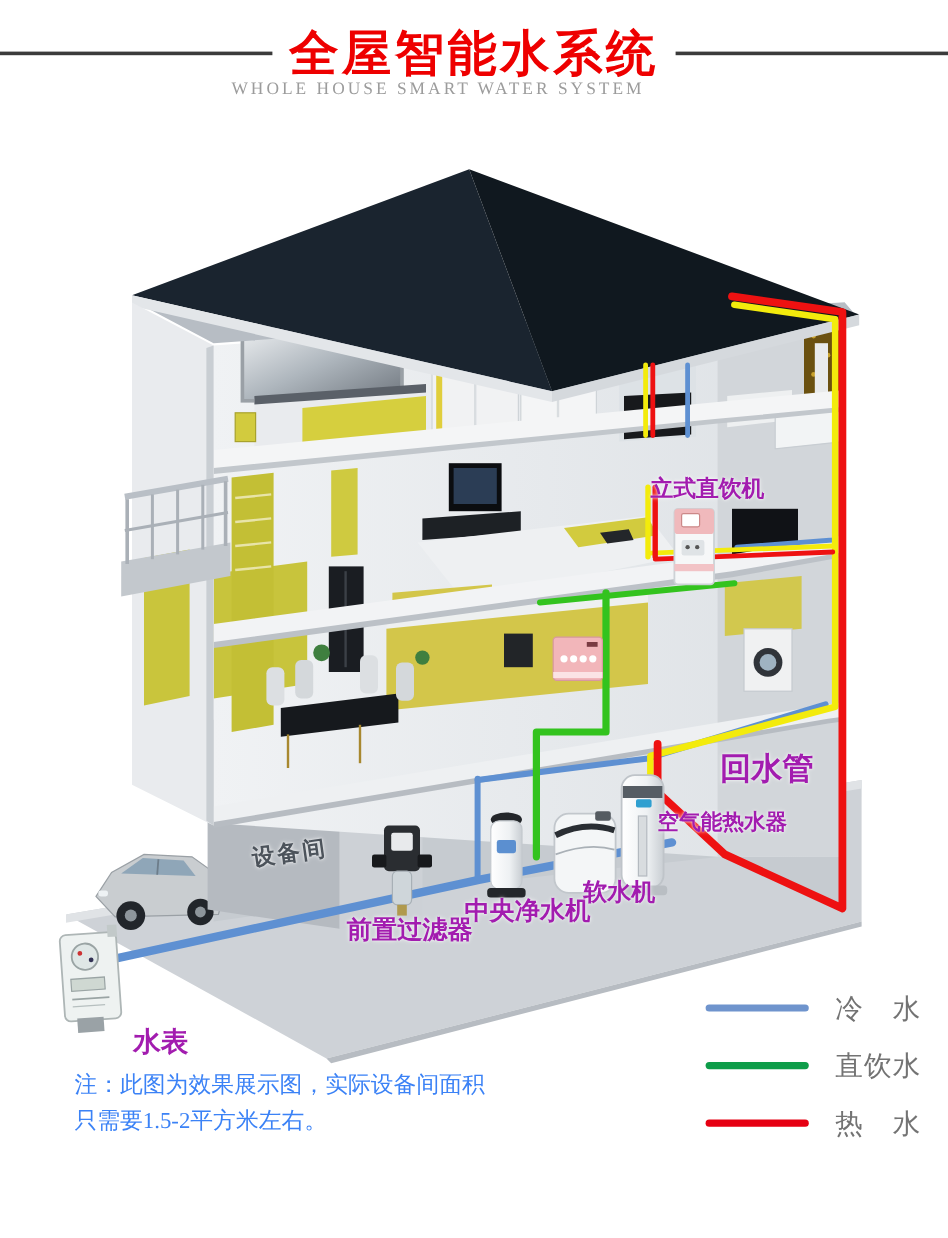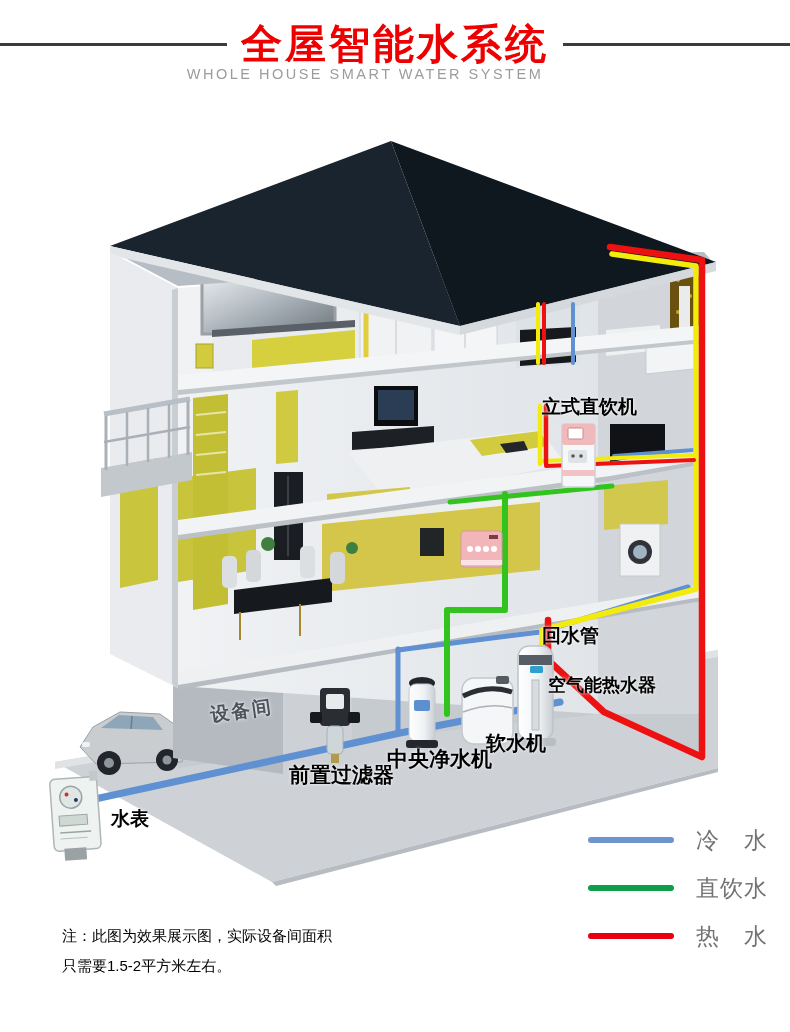--- a/index.html
+++ b/index.html
@@ -1,37 +1,37 @@
 <!DOCTYPE html>
 <html><head>
 <meta charset="utf-8">
 <style>
   html,body{margin:0;padding:0;background:#ffffff;}
   .page{position:relative;width:790px;height:1032px;background:#fff;overflow:hidden;
-        font-family:Liberation Sans, sans-serif;border-radius:15px;}
+        font-family:Liberation Serif, serif;border-radius:15px;}
   
   .title-row{position:absolute;left:0;top:18px;width:790px;height:52px;
              display:flex;align-items:center;justify-content:center;}
   .rule{flex:0 0 235px;height:3px;background:#3b3b3b;}
   h1.title{margin:0 14px;font-size:41px;font-weight:600;color:#ee0000;
            letter-spacing:3px;white-space:nowrap;}
   .subtitle{position:absolute;left:0;top:66px;width:730px;text-align:center;
             font-size:14.5px;color:#9c9c9c;letter-spacing:2.5px;font-weight:500;}
   
   svg.scene{position:absolute;left:0;top:0;width:790px;height:1032px;}
-  .lbl{position:absolute;font-weight:700;color:#000000;white-space:nowrap;
+  .lbl{position:absolute;font-weight:700;color:#a21caf;white-space:nowrap;
        text-shadow:0 0 2px rgba(255,255,255,.85),0 0 4px rgba(255,255,255,.6);}
   .lbl.muted{color:#4c535b;transform:rotate(-8deg);letter-spacing:2px;}
   
   .legend{position:absolute;left:588px;top:816px;width:200px;}
   .legend-row{display:flex;align-items:center;height:48px;}
   .legend-line{width:86px;height:6px;border-radius:3px;flex:0 0 86px;}
   .legend-label{margin-left:22px;font-size:23px;color:#737373;letter-spacing:1px;}
   
-  .note{position:absolute;left:62px;top:921px;font-size:15px;color:#000000;line-height:30px;}
+  .note{position:absolute;left:62px;top:890px;font-size:19px;color:#3b82f6;line-height:30px;}
 </style>
 </head>
 <body>
 
 <div class="page">
 
   <div class="title-row">
     <span class="rule"></span>
     <h1 class="title">全屋智能水系统</h1>
     <span class="rule"></span>
@@ -263,27 +263,27 @@
       <circle cx="470" cy="549" r="3" fill="#fff"></circle>
         <circle cx="478" cy="549" r="3" fill="#fff"></circle>
       <circle cx="486" cy="549" r="3" fill="#fff"></circle>
         <circle cx="494" cy="549" r="3" fill="#fff"></circle>
       <rect x="489" y="535" width="9" height="4" fill="#7a3b42"></rect>
       <rect x="461" y="560" width="41" height="5" fill="#fbe3e5"></rect>
     </g>
   </svg>
 
   <div class="lbl" style="left:542px;top:394px;font-size:19px">立式直饮机</div>
-  <div class="lbl" style="left:542px;top:623px;font-size:19px">回水管</div>
+  <div class="lbl" style="left:600px;top:623px;font-size:26px">回水管</div>
   <div class="lbl" style="left:548px;top:673px;font-size:18px">空气能热水器</div>
   <div class="lbl muted" style="left:210px;top:698px;font-size:19px">设备间</div>
   <div class="lbl" style="left:289px;top:761px;font-size:21px">前置过滤器</div>
   <div class="lbl" style="left:387px;top:745px;font-size:21px">中央净水机</div>
   <div class="lbl" style="left:486px;top:730px;font-size:20px">软水机</div>
-  <div class="lbl" style="left:111px;top:806px;font-size:19px">水表</div>
+  <div class="lbl" style="left:111px;top:853px;font-size:23px">水表</div>
 
   <div class="legend">
     <div class="legend-row">
       <span class="legend-line" style="background: rgb(111, 148, 205);"></span>
       <span class="legend-label">冷　水</span>
     </div>
     <div class="legend-row">
       <span class="legend-line" style="background: rgb(14, 157, 73);"></span>
       <span class="legend-label">直饮水</span>
     </div>

